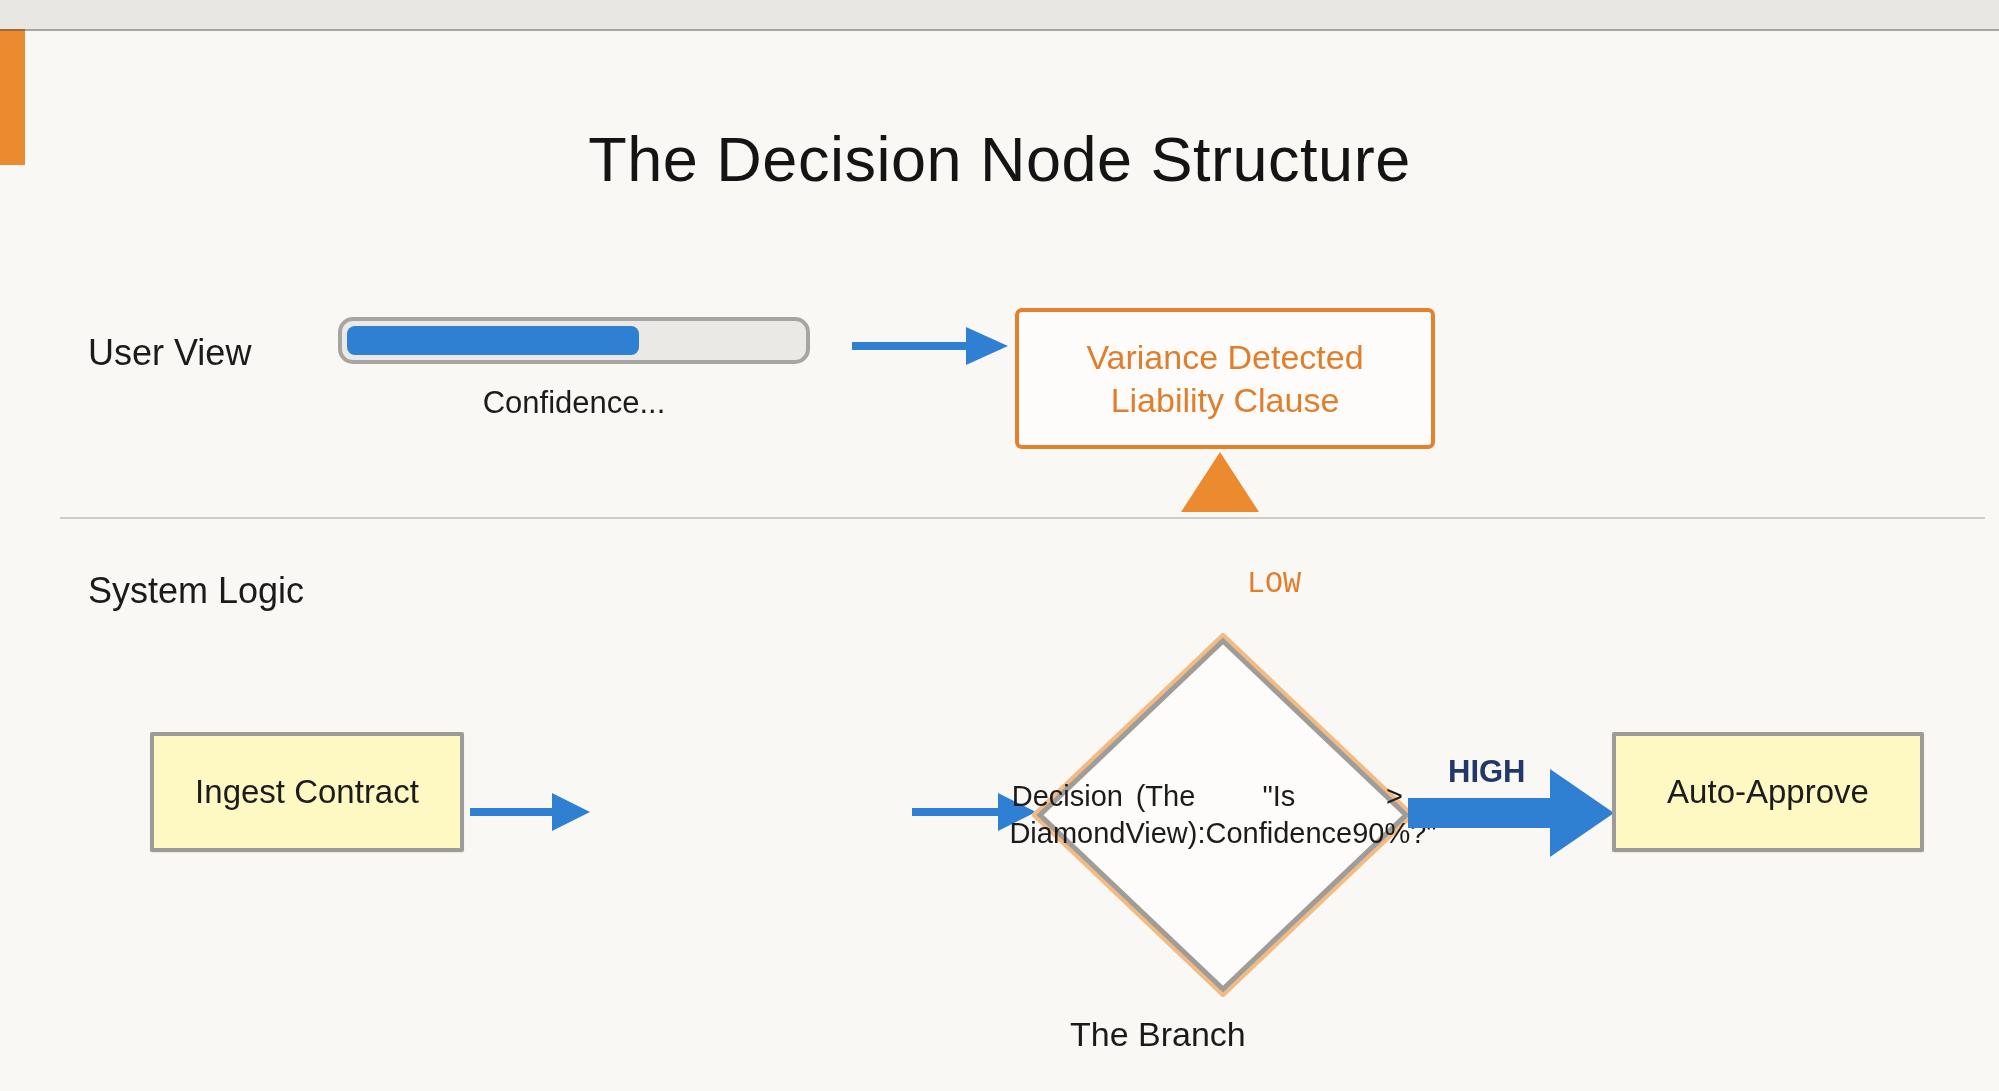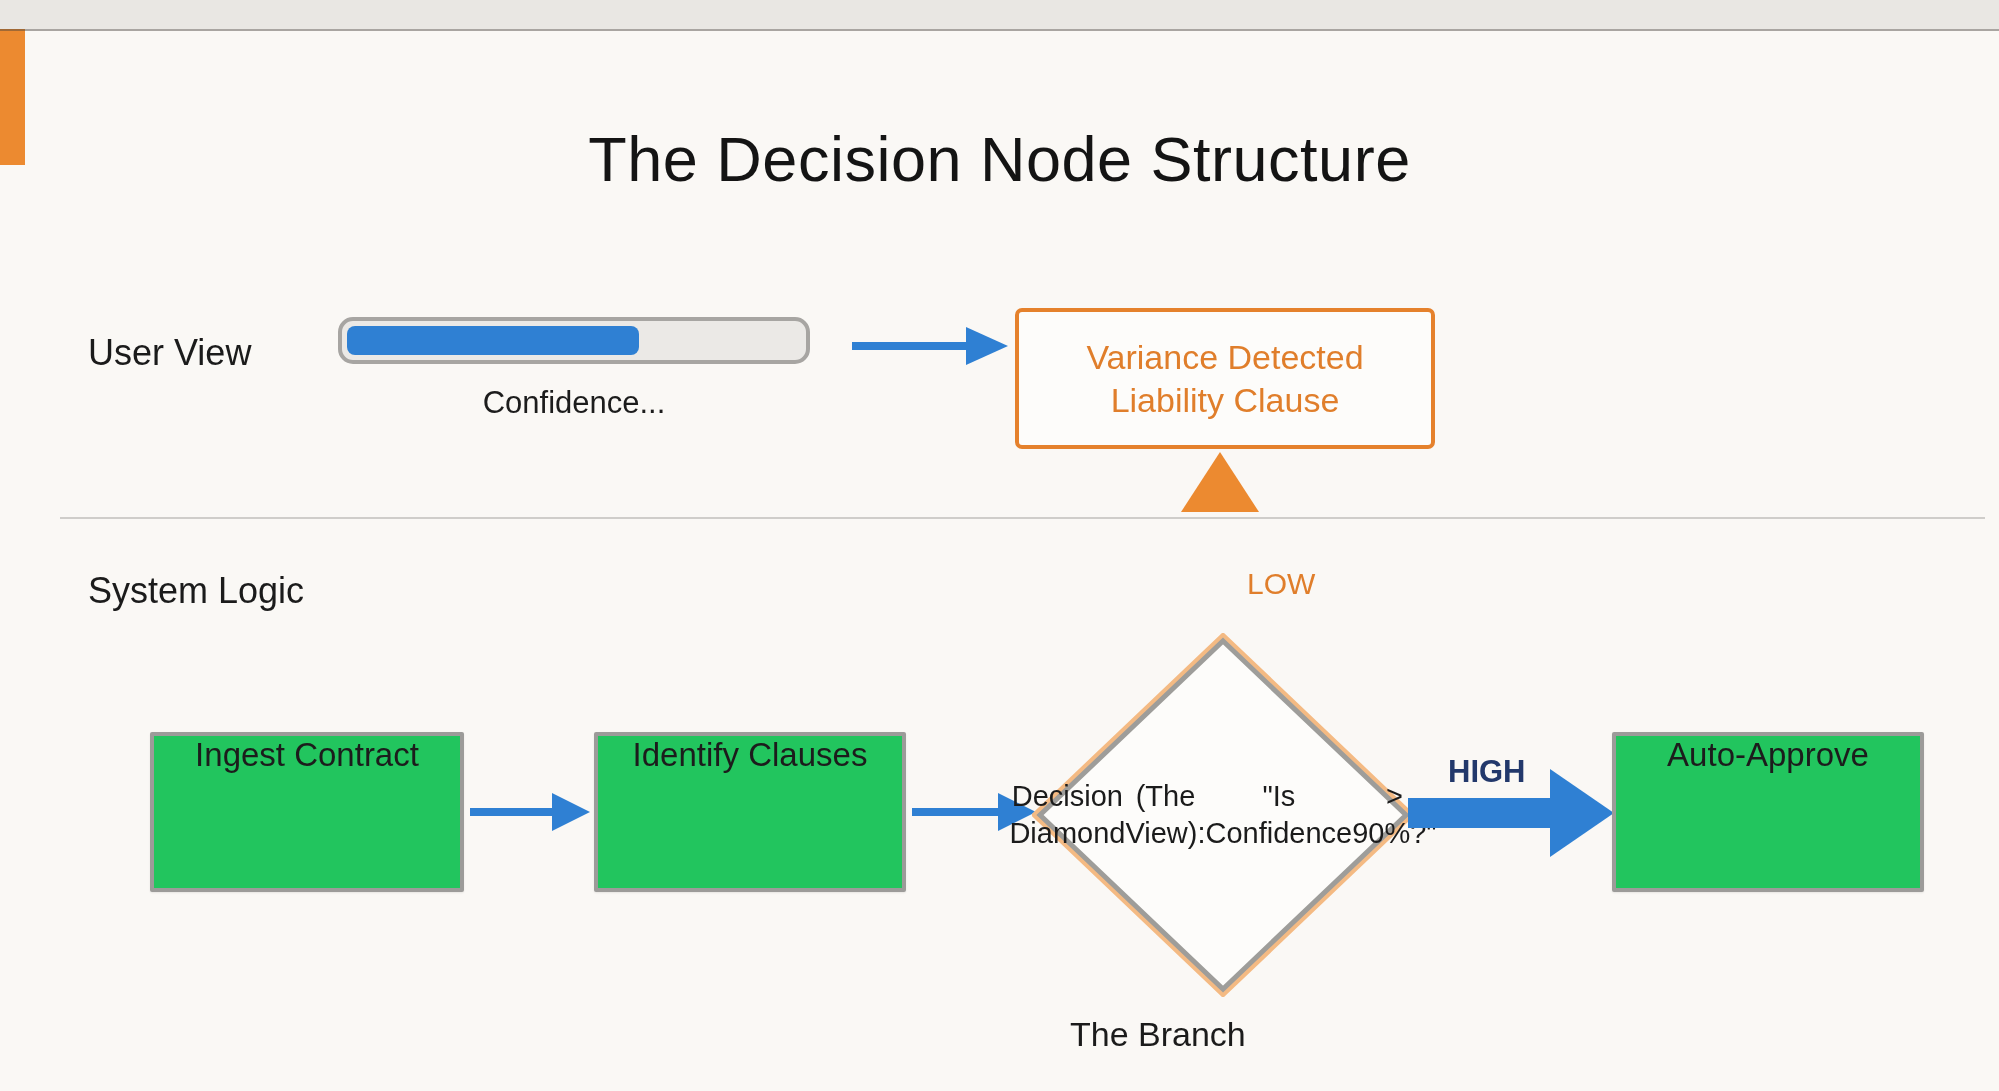--- a/index.html
+++ b/index.html
@@ -50,29 +50,29 @@
   .status-box{
     position:absolute;left:1015px;top:279px;width:420px;height:141px;
     border:4px solid var(--accent-orange-border,#e5812c);border-radius:7px;background:#fdfcfa;
     box-sizing:border-box;display:flex;align-items:center;justify-content:center;
   }
   .status-text{font-size:34px;line-height:43px;text-align:center;font-weight:500;color:var(--accent-orange-text,#e07e2b);}
 
   
   .low-head{left:1181px;top:423px;border-left-width:39px;border-right-width:39px;border-bottom-width:60px;}
   .low-shaft{left:1207px;top:481px;width:25px;height:136px;background:var(--accent-orange,#ec8a30);}
-  .low-label{position:absolute;left:1247px;top:538px;font-size:30px;font-weight:500;color:var(--accent-orange-text,#e07e2b);}
+  .low-label{position:absolute;left:1247px;top:538px;font-size:30px;font-weight:500;color:var(--accent-orange-text,#e07e2b);font-family:Liberation Mono, monospace;}
 
   .divider{position:absolute;left:60px;top:488px;width:1925px;height:2px;background:#cfcdca;}
 
   
   .flow-box{
-    position:absolute;top:703px;height:160px;
-    border:4px solid #9c9b99;background:#22c55e;box-sizing:border-box;border-radius:2px;
-    display:flex;justify-content:center;
+    position:absolute;top:703px;height:120px;
+    border:4px solid #9c9b99;background:#fef9c3;box-sizing:border-box;border-radius:2px;
+    display:flex;align-items:center;justify-content:center;
     font-size:33px;color:#1c1c1c;
     box-shadow:0 1px 2px rgba(0,0,0,.08);
   }
   .box-ingest{left:150px;width:314px;}
   .box-identify{left:594px;width:312px;}
   .box-approve{left:1612px;width:312px;}
 
   
   .a2-shaft{left:470px;top:779px;width:82px;height:8px;}
   .a2-head{left:552px;top:764px;border-top-width:19px;border-bottom-width:19px;border-left-width:38px;}
@@ -128,23 +128,20 @@
   <div class="head-up low-head"></div>
   <div class="low-label">LOW</div>
 
   <div class="flow-box box-ingest">
     <span>Ingest Contract</span>
   </div>
 
   <div class="shaft a2-shaft"></div>
   <div class="head-right a2-head"></div>
 
-  <div class="flow-box box-identify">
-    <span>Identify Clauses</span>
-  </div>
 
   <div class="shaft a3-shaft"></div>
   <div class="head-right a3-head"></div>
 
   <svg class="diamond-wrap" viewBox="0 0 382 364">
     <polygon points="191,8 374,182 191,356 8,182" fill="none" stroke="#f4ba83" stroke-width="13"></polygon>
     <polygon points="191,8 374,182 191,356 8,182" fill="#fdfcfa" stroke="#9e9d9a" stroke-width="5"></polygon>
   </svg>
   <div class="diamond-text">
     <div>Decision Diamond</div>

